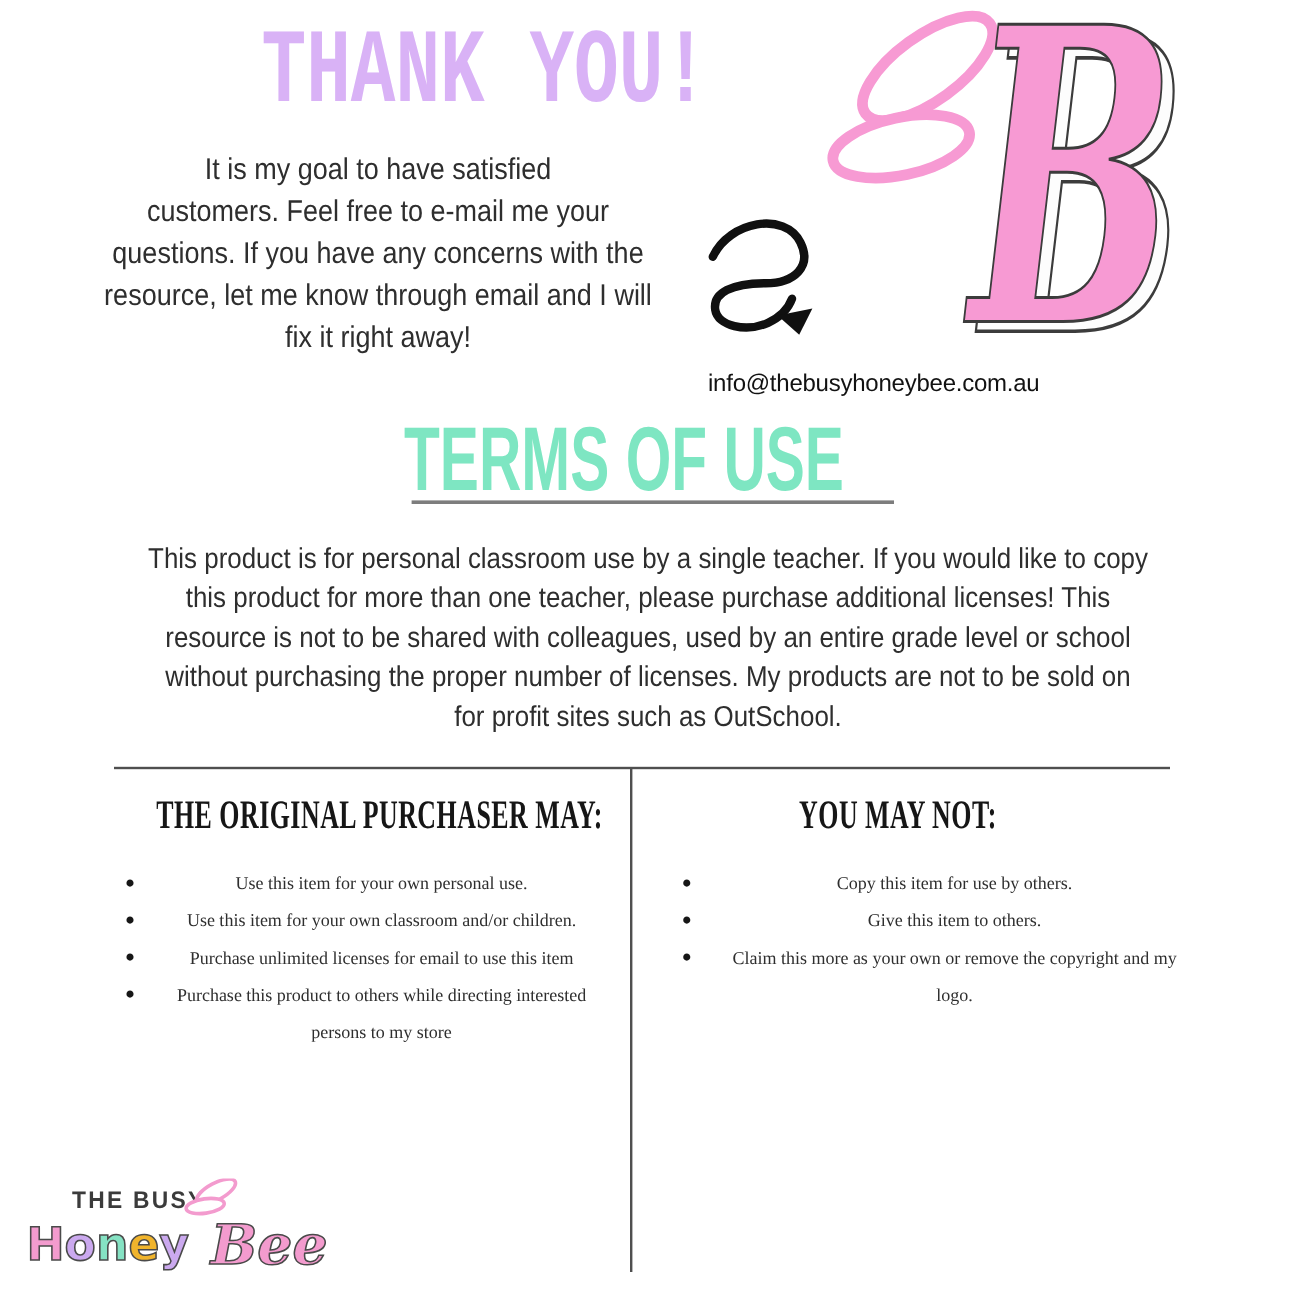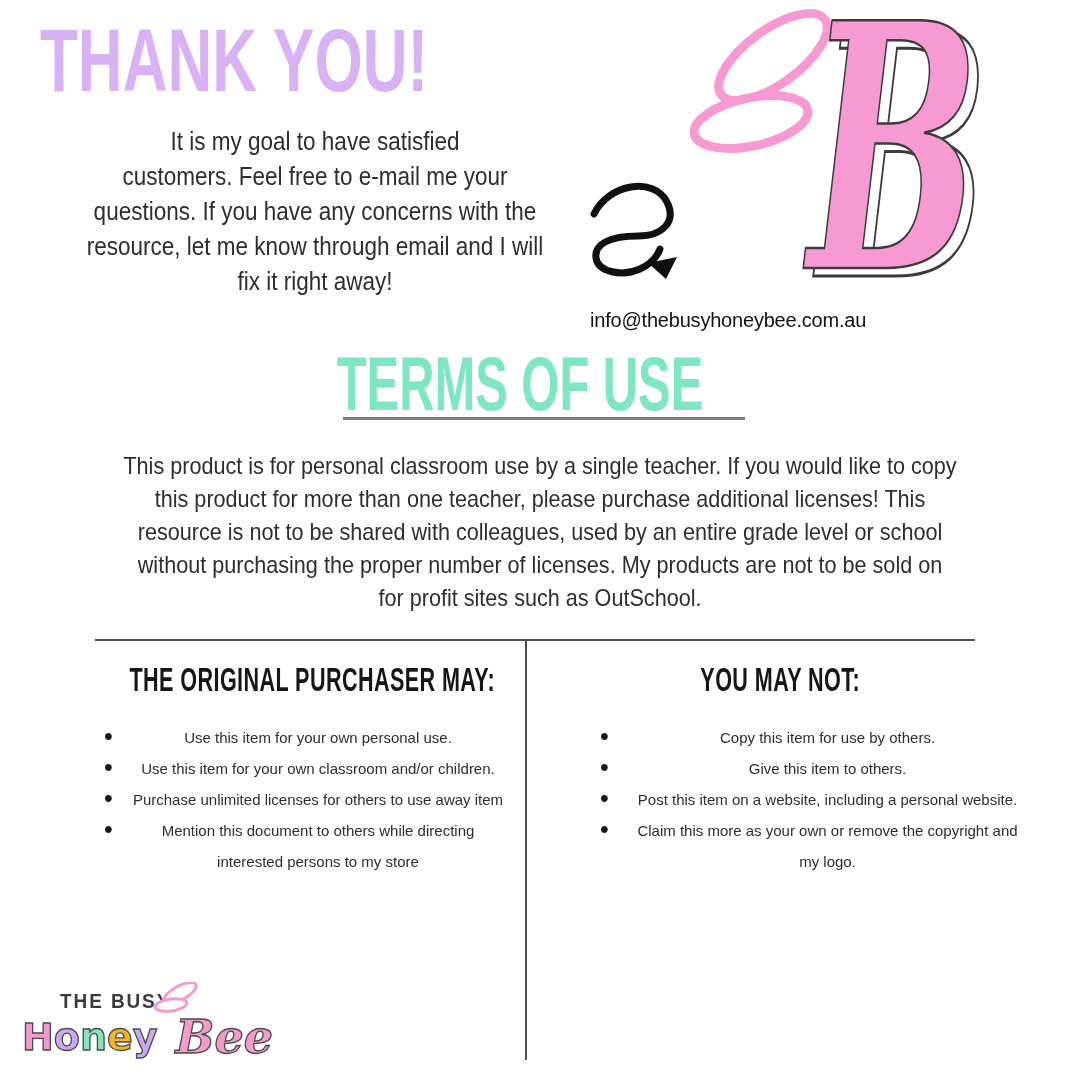--- a/index.html
+++ b/index.html
@@ -1,44 +1,44 @@
 <!DOCTYPE html>
 <html style="--lavender: #d9b2f6; --mint: #7ee6c2; --pink: #f79ad3; --logo-pink: #f39bce; --logo-lavender: #cba9ef; --logo-mint: #85e2c3; --logo-yellow: #f0b42c; --body-text: #2e2e2e; --underline-gray: #7d7d7d;"><head>
 <meta charset="utf-8">
 <style>
   html,body{margin:0;padding:0;background:#ffffff;}
   #canvas{position:relative;width:1080px;height:1080px;background:#fff;overflow:hidden;
           font-family:"Liberation Sans",sans-serif;color:#2f2f2f;}
 
   
   .display-title{display:inline-block;font-weight:bold;letter-spacing:0px;white-space:nowrap;}
-  .ty-title-wrap{position:absolute;left:40px;top:10px;width:550px;height:108px;text-align:left;}
+  .ty-title-wrap{position:absolute;left:40px;top:10px;width:550px;height:108px;text-align:right;font-family:Liberation Mono, monospace;}
   .ty-title-wrap .display-title{font-size:62px;color:var(--lavender);transform:scale(1,1.42);transform-origin:50% 0;}
   .terms-title-wrap{position:absolute;left:0;top:340px;width:1040px;height:84px;text-align:center;}
   .terms-title-wrap .display-title{font-size:52px;color:var(--mint);transform:scale(0.94,1.45);transform-origin:50% 0;}
   .terms-underline{position:absolute;left:343px;top:417px;width:402px;height:3px;background:var(--underline-gray);}
 
   
   .para{position:absolute;text-align:center;color:var(--body-text);transform-origin:50% 0;}
   .para .line{white-space:nowrap;}
   .ty-para{left:40px;top:124px;width:550px;font-size:25px;line-height:35px;transform:scale(0.9,1);}
   .terms-para{left:40px;top:449px;width:1000px;font-size:24px;line-height:33px;transform:scale(0.9,1);}
 
   
   .email{position:absolute;left:590px;top:309px;width:460px;text-align:left;
          font-size:20px;font-weight:normal;color:#121212;letter-spacing:-0.2px;}
 
   
   .h-divider{position:absolute;left:95px;top:639px;width:880px;height:2px;background:#4f4f4f;}
   .v-divider{position:absolute;left:525px;top:640px;width:2px;height:420px;background:#4f4f4f;}
 
   
-  .col{position:absolute;top:660px;}
+  .col{position:absolute;top:660px;font-family:Liberation Serif, serif;}
   .col-left{left:92px;width:412px;}
-  .col-right{left:585px;width:445px;}
+  .col-right{left:553px;width:445px;}
   .col-heading{text-align:center;height:46px;}
   .col-heading span{display:inline-block;font-size:26px;font-weight:bold;color:#161616;
                     white-space:nowrap;transform:scale(0.83,1.3);transform-origin:50% 0;letter-spacing:0.5px;}
   .col-right .col-heading{margin-right:55px;}
   .col ul{list-style:none;margin:16px 0 0;padding:0;font-size:15px;line-height:31px;color:var(--body-text);}
   .col li{position:relative;text-align:center;}
   .col-left li{padding-left:40px;}
   .col-left li::before{content:"\2022";position:absolute;left:12px;top:-1px;font-size:25px;color:#161616;}
   .col-right li{padding-left:52px;padding-right:12px;}
   .col-right li::before{content:"\2022";position:absolute;left:15px;top:-1px;font-size:25px;color:#161616;}
@@ -115,33 +115,32 @@
   <div class="h-divider"></div>
   <div class="v-divider"></div>
 
   <div class="col col-left">
     <div class="col-heading">
       <span>THE ORIGINAL PURCHASER MAY:</span>
     </div>
     <ul>
       <li>Use this item for your own personal use.</li>
       <li>Use this item for your own classroom and/or children.</li>
-      <li>Purchase unlimited licenses for others to use away item</li>
-      <li>Mention this document to others while directing interested persons to my store</li>
+      <li>Purchase unlimited licenses for email to use this item</li>
+      <li>Purchase this product to others while directing interested persons to my store</li>
     </ul>
   </div>
 
   <div class="col col-right">
     <div class="col-heading">
       <span>YOU MAY NOT:</span>
     </div>
     <ul>
       <li>Copy this item for use by others.</li>
       <li>Give this item to others.</li>
-      <li>Post this item on a website, including a personal website.</li>
       <li>Claim this more as your own or remove the copyright and my logo.</li>
     </ul>
   </div>
 
   <div class="footer-logo">
     <div class="fl-top">THE BUSY</div>
     <svg class="fl-wings" width="62" height="34" viewBox="0 0 62 34">
       <ellipse class="fl-petal" cx="40" cy="11" rx="18" ry="7" transform="rotate(-28 40 11)"></ellipse>
       <ellipse class="fl-petal" cx="31" cy="23" rx="16" ry="6" transform="rotate(-8 31 23)"></ellipse>
     </svg>

